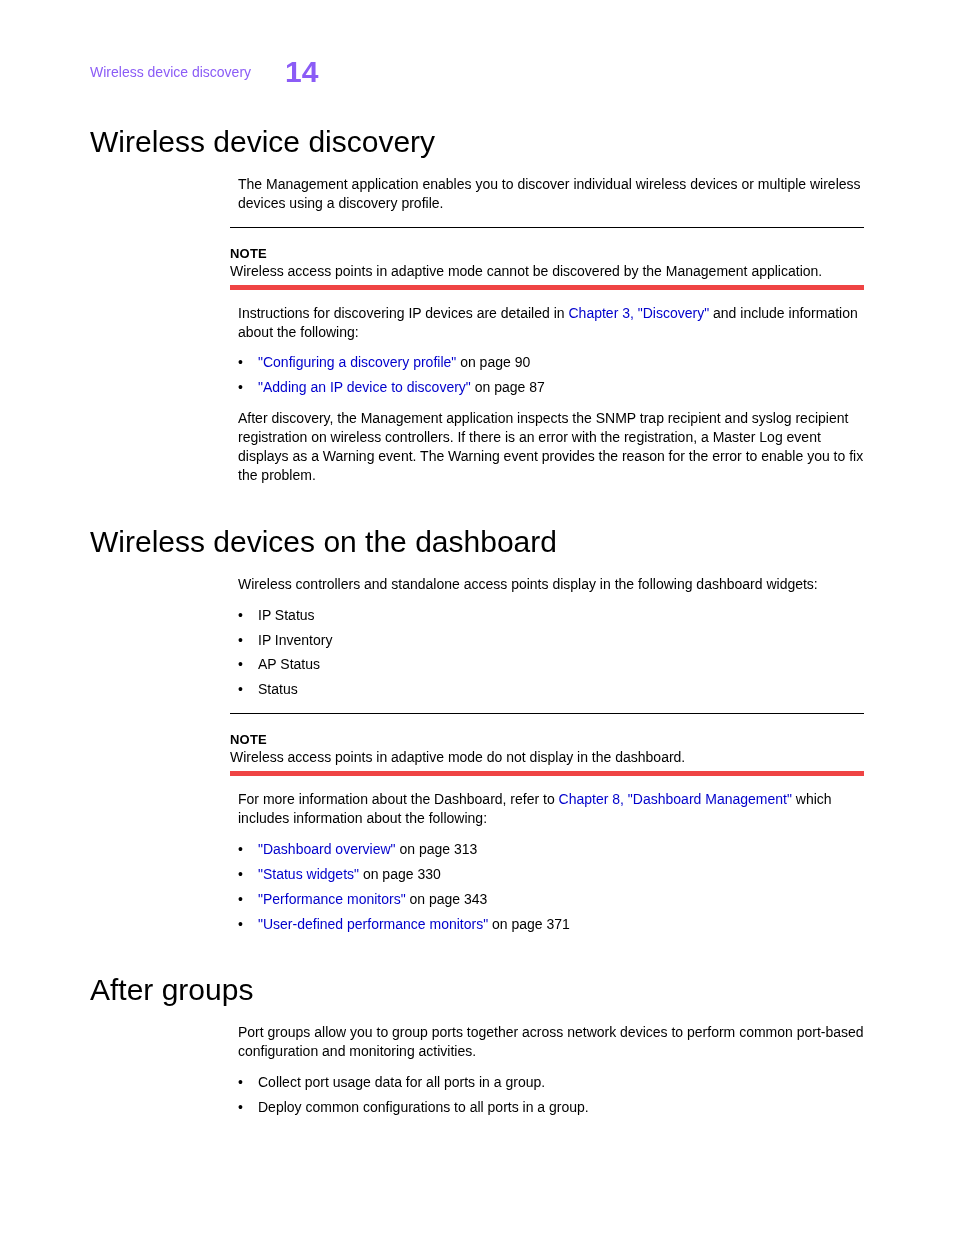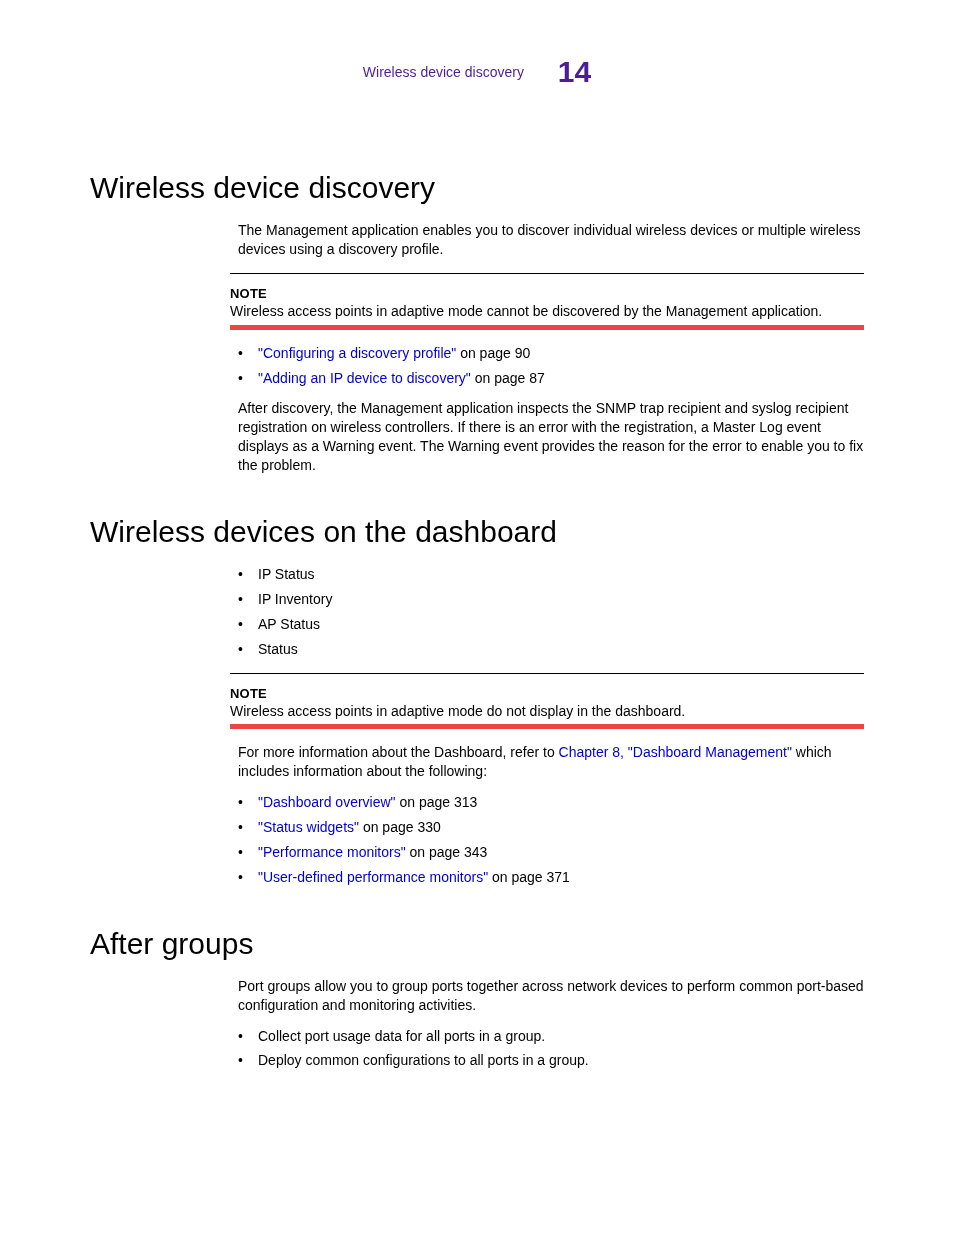--- a/index.html
+++ b/index.html
@@ -10,24 +10,24 @@
     color: #000;
   }
   .page {
     width: 954px;
     height: 1235px;
     position: relative;
     box-sizing: border-box;
     padding: 55px 90px 60px 90px;
   }
   .header {
-    text-align: center;
+    text-align: left;
     font-size: 14px;
-    color: #4c1d95;
-    margin-bottom: 82px;
+    color: #8b5cf6;
+    margin-bottom: 36px;
   }
   .header .title {
     display: inline-block;
     vertical-align: middle;
     margin-right: 30px;
   }
   .header .chapnum {
     display: inline-block;
     vertical-align: middle;
     font-size: 30px;
@@ -53,21 +53,21 @@
     margin: 0 0 12px 8px;
   }
   .note-block {
     margin: 14px 0 14px 0;
   }
   .note-block .note-label {
     font-weight: bold;
     font-size: 13px;
     display: block;
     border-top: 1px solid #000;
-    padding-top: 12px;
+    padding-top: 18px;
     margin-bottom: 1px;
     font-family: "Arial Narrow", Arial, sans-serif;
     letter-spacing: 0.2px;
   }
   .note-block .note-text {
     font-size: 14px;
     border-bottom: 5px solid #ef4444;
     padding-bottom: 4px;
     display: block;
     line-height: 1.35;
@@ -110,33 +110,37 @@
   <div class="section">
     <h1 class="tight">Wireless device discovery</h1>
     <div class="body-indent">
       <p>The Management application enables you to discover individual wireless devices or multiple wireless devices using a discovery profile.</p>
 
       <div class="note-block">
         <span class="note-label">NOTE</span>
         <span class="note-text">Wireless access points in adaptive mode cannot be discovered by the Management application.</span>
       </div>
 
+      <p>
+        <span>Instructions for discovering IP devices are detailed in </span><span class="link">Chapter 3, "Discovery"</span><span> and include information about the following:</span>
+      </p>
 
       <ul class="bullets">
         <li><span class="link">"Configuring a discovery profile"</span><span> on page 90</span></li>
         <li><span class="link">"Adding an IP device to discovery"</span><span> on page 87</span></li>
       </ul>
 
       <p>After discovery, the Management application inspects the SNMP trap recipient and syslog recipient registration on wireless controllers. If there is an error with the registration, a Master Log event displays as a Warning event. The Warning event provides the reason for the error to enable you to fix the problem.</p>
     </div>
   </div>
 
   <div class="section">
     <h1 class="tight">Wireless devices on the dashboard</h1>
     <div class="body-indent">
+      <p>Wireless controllers and standalone access points display in the following dashboard widgets:</p>
 
       <ul class="bullets">
         <li>IP Status</li>
         <li>IP Inventory</li>
         <li>AP Status</li>
         <li>Status</li>
       </ul>
 
       <div class="note-block">
         <span class="note-label">NOTE</span>

